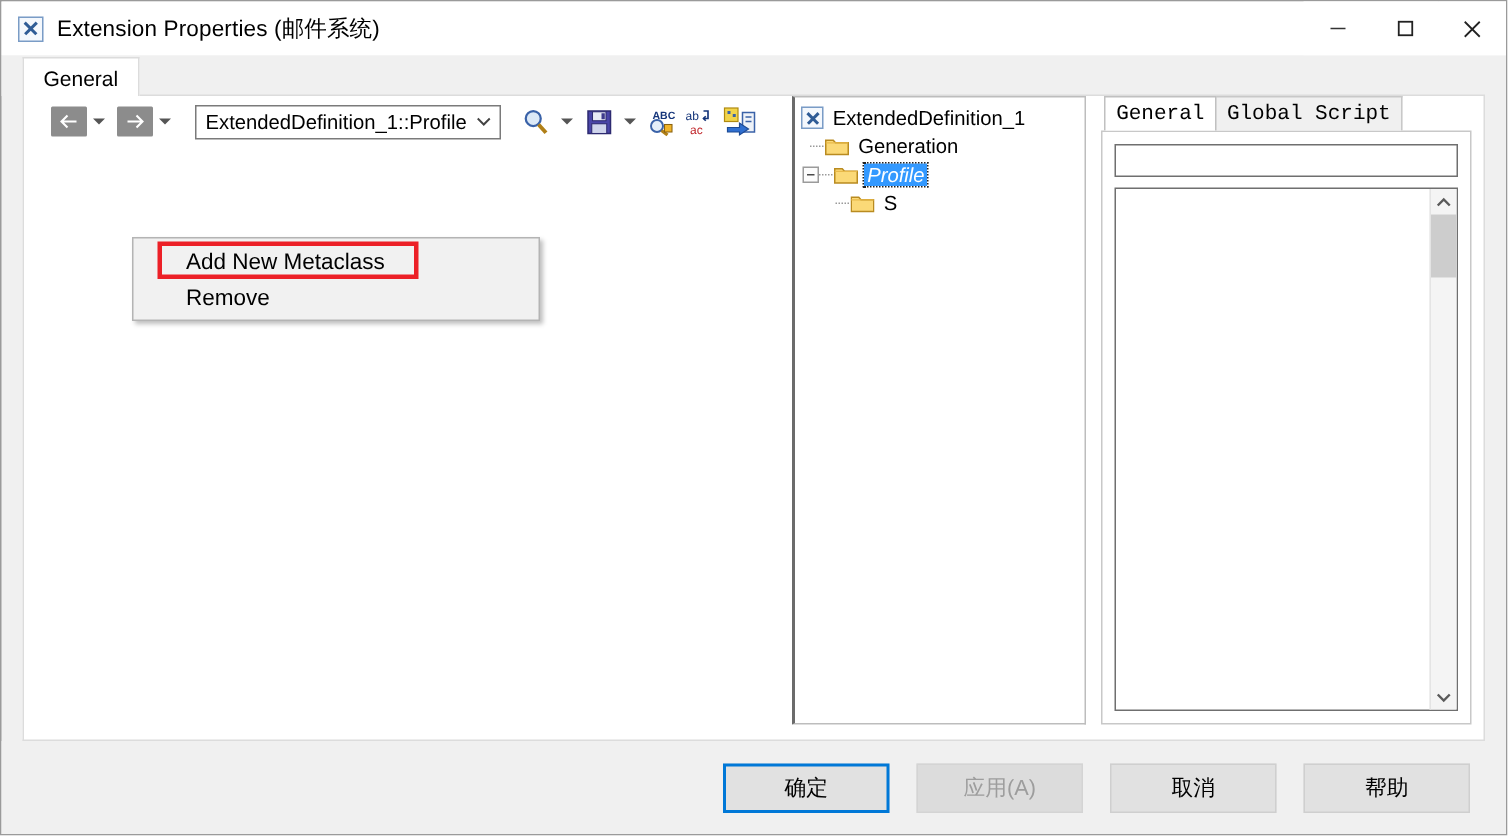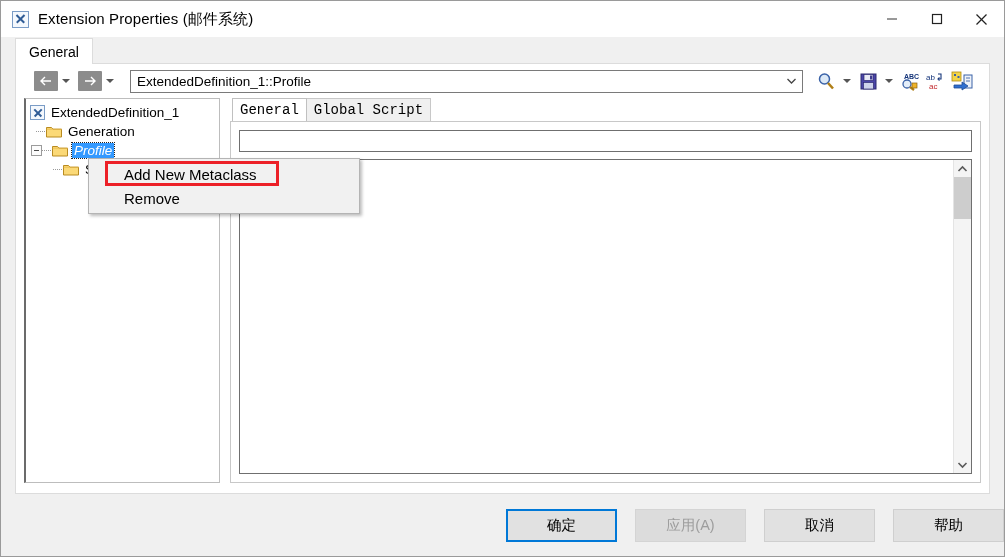--- a/index.html
+++ b/index.html
@@ -102,21 +102,21 @@
 
   
   .dlg-body {
     flex: 1 1 auto;
     background: #ffffff;
     margin: 0 14px;
     border: 1px solid #dcdcdc;
     border-top: none;
     box-sizing: border-box;
     display: flex;
-    flex-direction: column;
+    flex-direction: row;
     position: relative;
   }
 
   
   .toolbar {
     height: 34px;
     display: flex;
     align-items: center;
     padding: 0 8px;
     flex: 0 0 auto;
@@ -340,20 +340,21 @@
   }
   .sb-track { flex: 1 1 auto; width: 17px; }
 
   
   .footer {
     height: 62px;
     flex: 0 0 auto;
     display: flex;
     align-items: center;
     justify-content: flex-end;
+    padding-right: 24px;
     gap: 18px;
     background: #f0f0f0;
   }
   .btn {
     width: 111px; height: 33px;
     border: 1px solid #cfcfcf;
     background: #e1e1e1;
     font-size: 14.5px;
     display: flex; align-items: center; justify-content: center;
     box-sizing: border-box;

